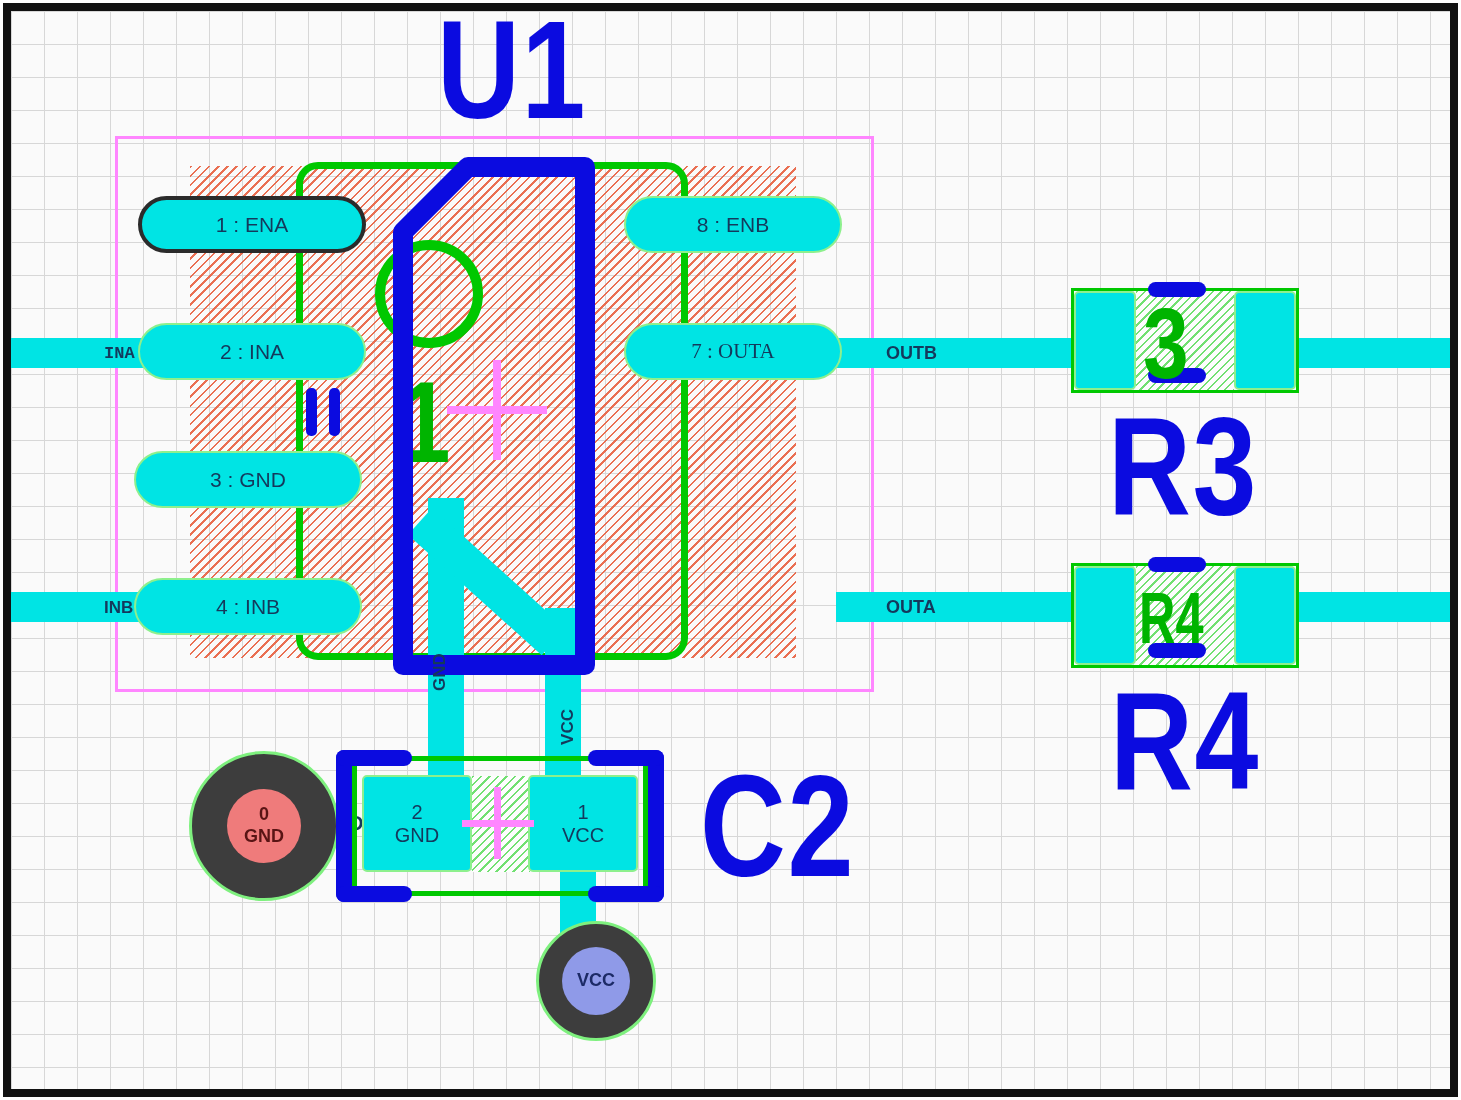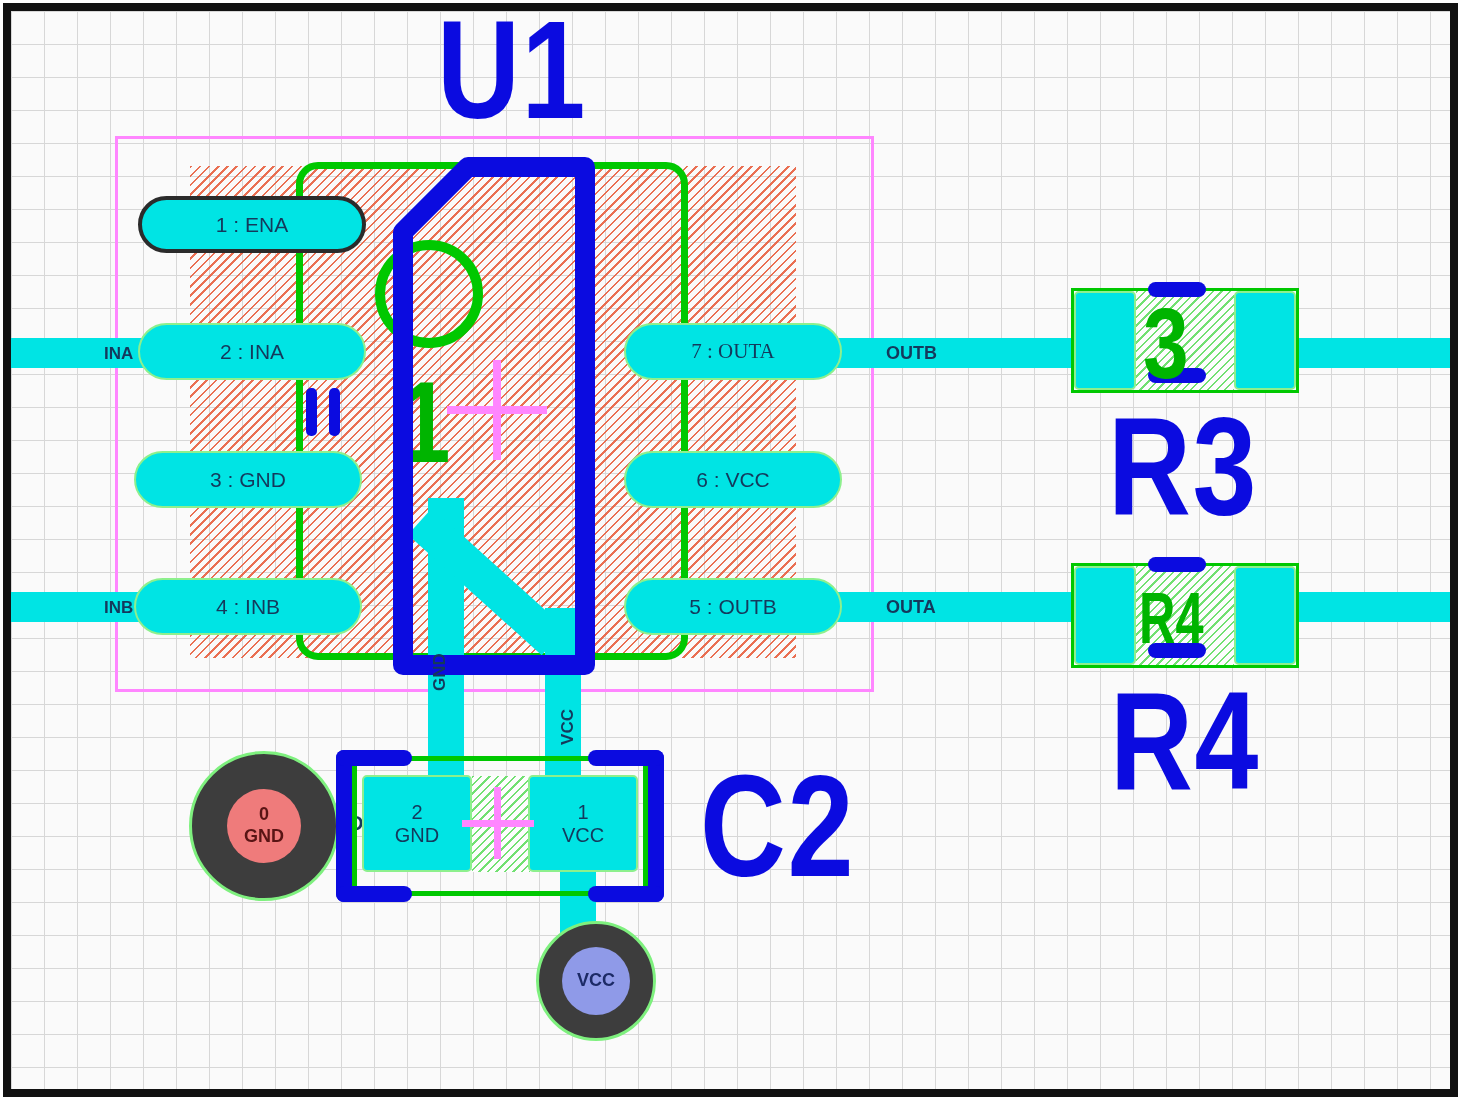--- a/index.html
+++ b/index.html
@@ -87,28 +87,25 @@
   <div class="pad pad-u1" style="left:138px; top:323px; width:228px; height:57px;">
     <span>2 : INA</span>
   </div>
   <div class="pad pad-u1" style="left:134px; top:451px; width:228px; height:57px;text-align:right;">
     <span>3 : GND</span>
   </div>
   <div class="pad pad-u1" style="left:134px; top:578px; width:228px; height:57px;">
     <span>4 : INB</span>
   </div>
 
+  <div class="pad pad-u1" style="left:624px; top:196px; width:218px; height:57px;">
+    <span>8 : ENB</span>
+  </div>
   <div class="pad pad-u1" style="left:624px; top:323px; width:218px; height:57px;font-family:Liberation Serif, serif;">
     <span>7 : OUTA</span>
-  </div>
-  <div class="pad pad-u1" style="left:624px; top:451px; width:218px; height:57px;">
-    <span>6 : VCC</span>
-  </div>
-  <div class="pad pad-u1" style="left:624px; top:578px; width:218px; height:57px;">
-    <span>5 : OUTB</span>
   </div>
 
   <div class="abs" style="left:375px; top:240px; width:108px; height:108px; border:10px solid #00c800; border-radius:50%;"></div>
 
   <div class="pink" style="left:447px; top:406px; width:100px; height:8px;"></div>
   <div class="pink" style="left:493px; top:360px; width:8px; height:100px;"></div>
 
   <div class="bluebar" style="left:306px; top:388px; width:11px; height:48px; border-radius:5px;"></div>
   <div class="bluebar" style="left:329px; top:388px; width:11px; height:48px; border-radius:5px;"></div>
 
@@ -162,20 +159,20 @@
   <div class="bluebar" style="left:588px; top:750px; width:76px; height:16px;"></div>
   <div class="bluebar" style="left:588px; top:886px; width:76px; height:16px;"></div>
 
   <svg style="position:absolute; left:380px; top:140px;" width="230" height="550" viewBox="0 0 230 550">
     <polygon points="23,92 88,27 205,27 205,525 23,525" fill="none" stroke="#0b0be0" stroke-width="20" stroke-linejoin="round" stroke-linecap="round"></polygon>
   </svg>
 
   <div class="refdes" style="left:437px; top:0px; font-size:140px;">U1</div>
   <div class="refdes" style="left:700px; top:754px; font-size:145px;">C2</div>
 
-  <div class="netlbl" style="left:104px; top:344px;">INA</div>
+  <div class="netlbl" style="left:104px; top:344px;font-family:Liberation Mono, monospace;">INA</div>
   <div class="netlbl" style="left:104px; top:598px;">INB</div>
   <div class="netlbl" style="left:886px; top:343px; font-size:18px;">OUTB</div>
   <div class="netlbl" style="left:886px; top:597px; font-size:18px;">OUTA</div>
   <div class="netlbl netlbl-v" style="left:410px; top:662px; width:60px; height:20px;">GND</div>
   <div class="netlbl netlbl-v" style="left:538px; top:717px; width:60px; height:20px;">VCC</div>
 
 </div>
 
 </body></html>

